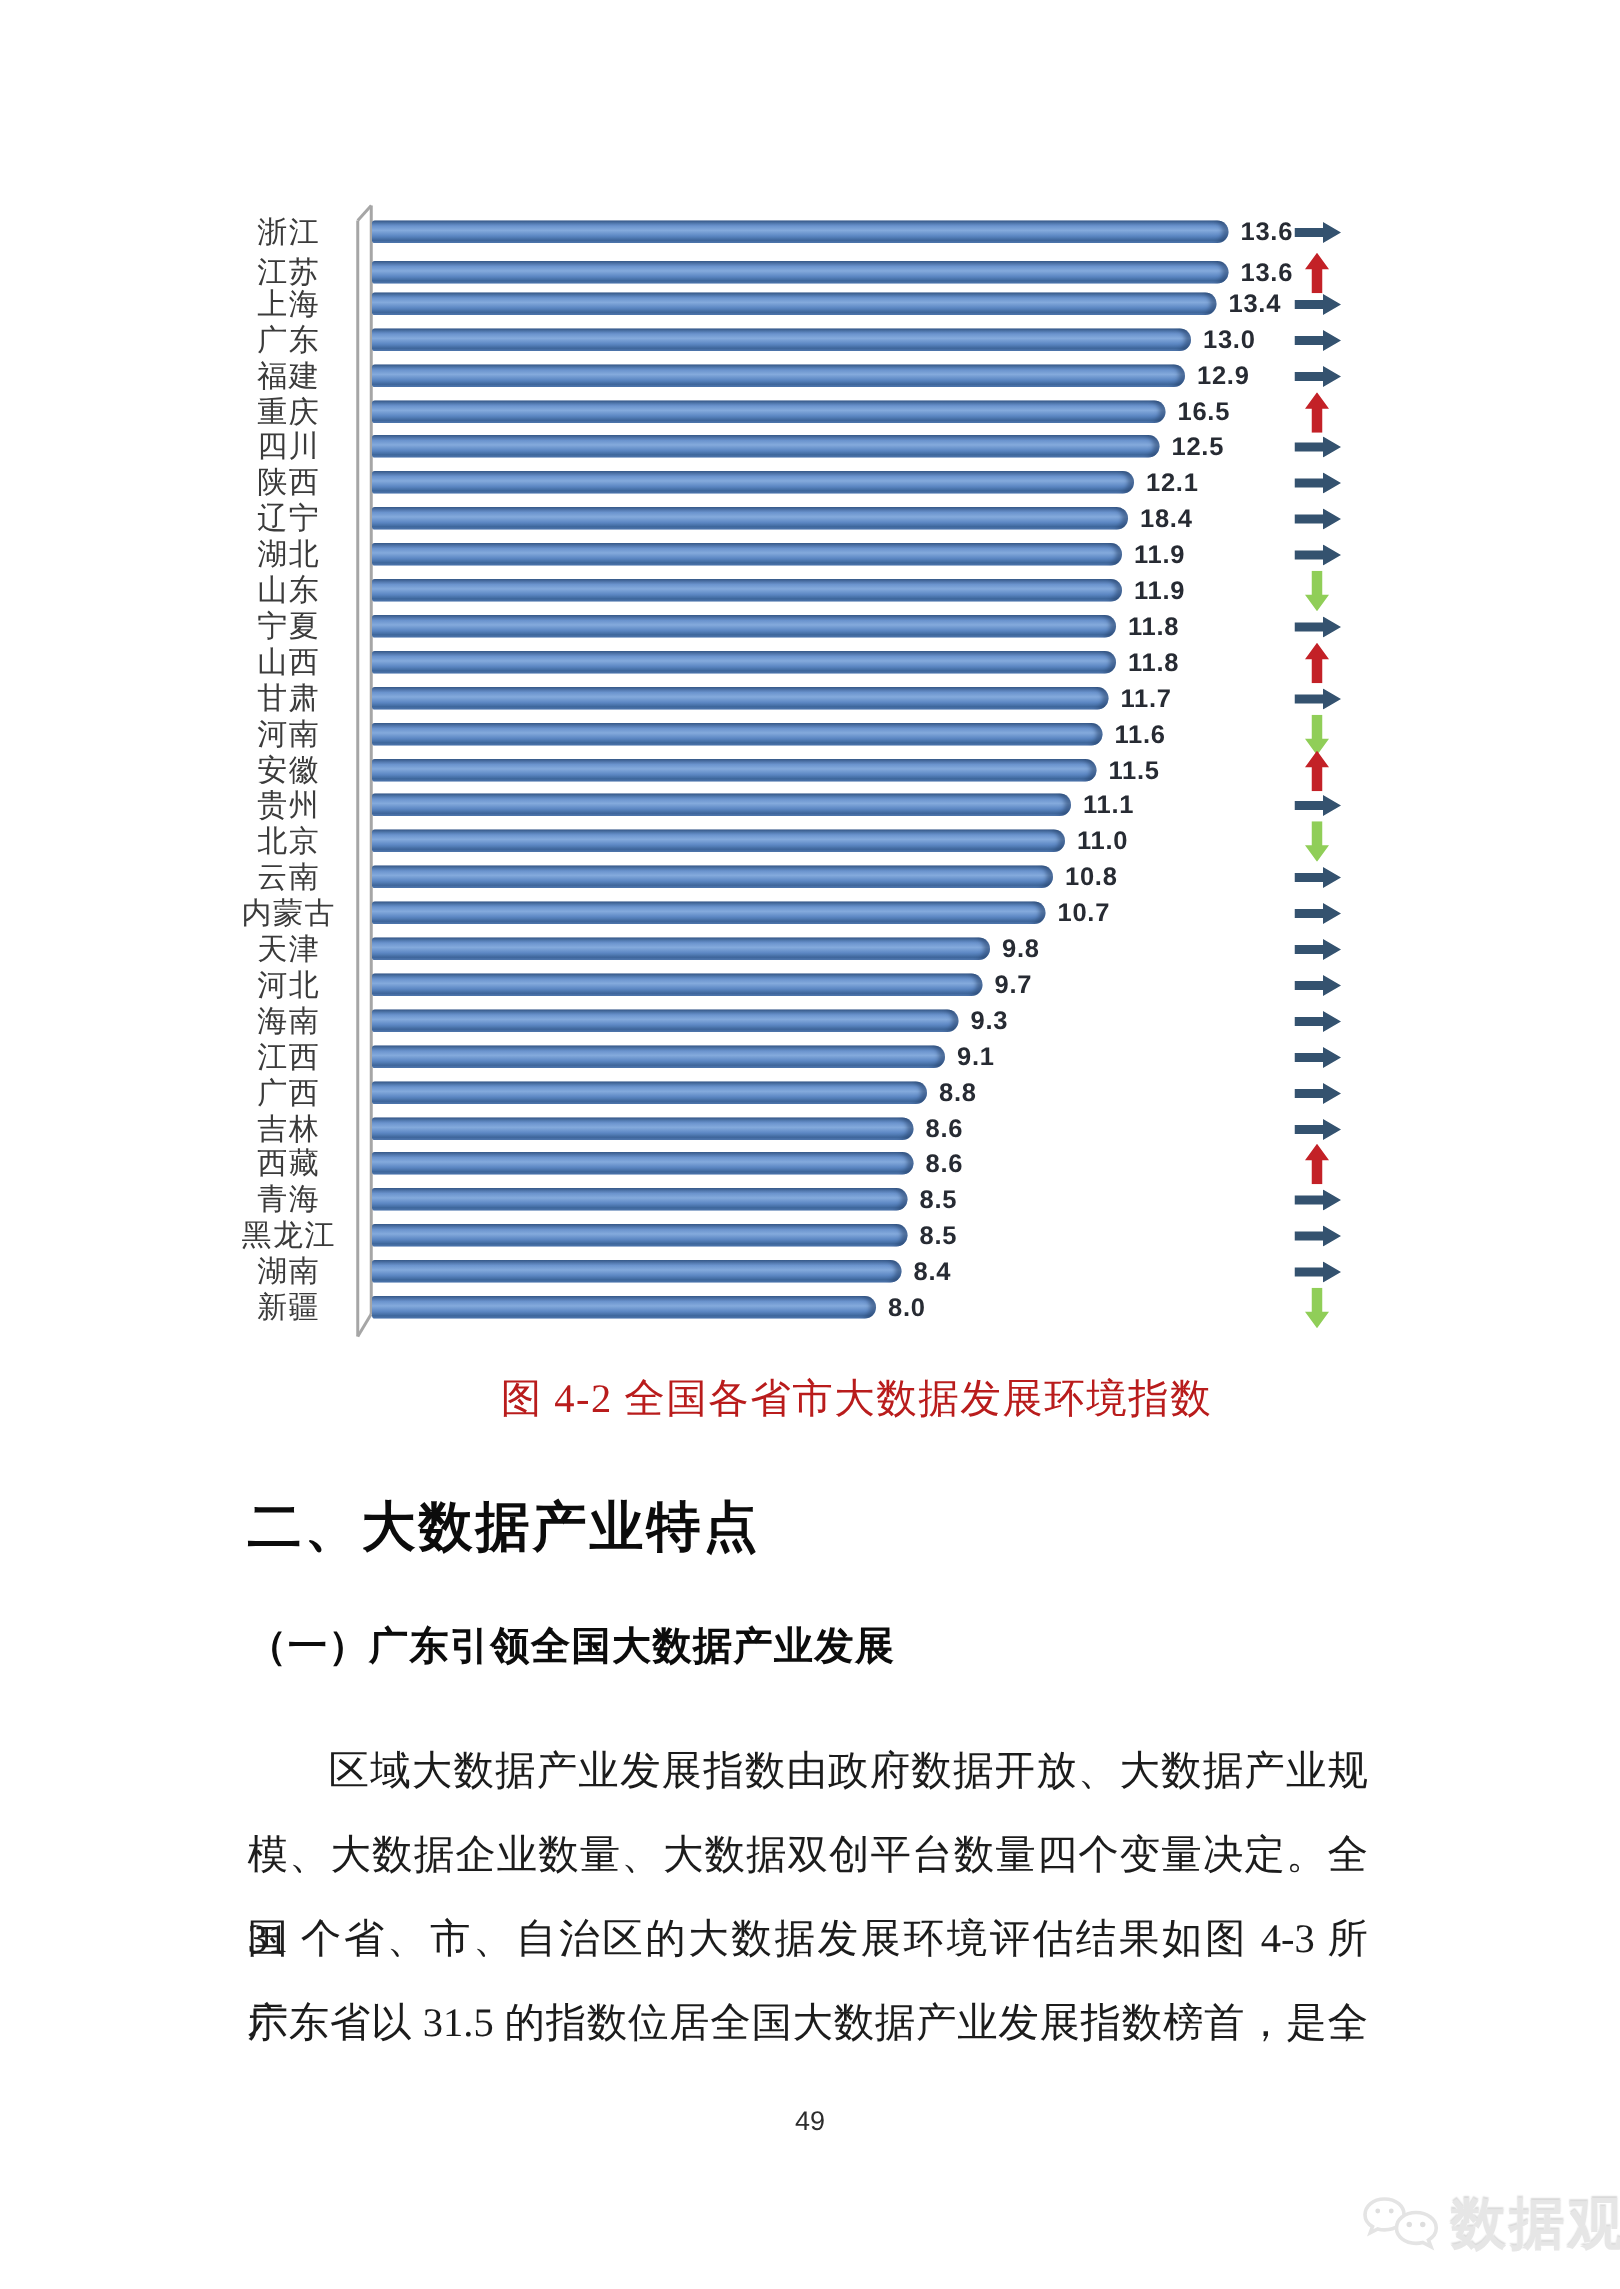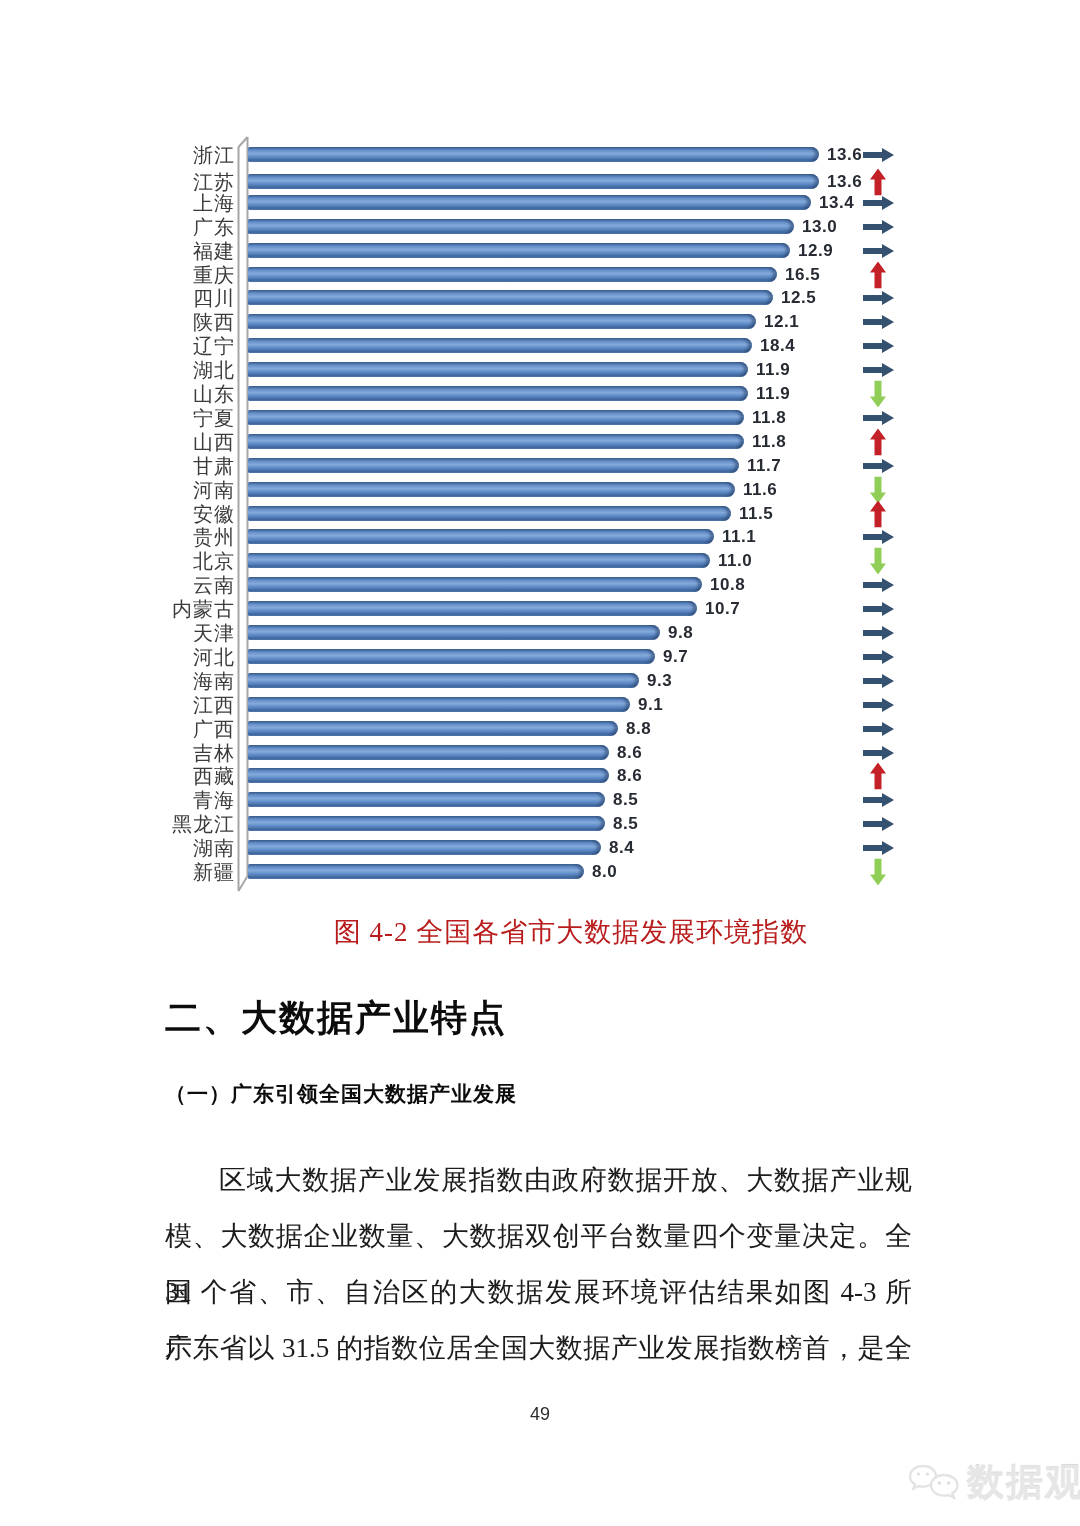--- a/index.html
+++ b/index.html
@@ -5,21 +5,21 @@
   html,body{margin:0;padding:0;background:#ffffff;}
   .page{
     position:relative;width:1080px;height:1526px;background:#ffffff;
     font-family:"Liberation Sans","DejaVu Sans",sans-serif;overflow:hidden;
   }
   
   .chart{position:absolute;left:150px;top:143px;width:930px;height:741px;}
   .crow{position:absolute;left:0;width:100%;height:24px;}
   .crow .lbl{
     position:absolute;left:0;top:0;width:85px;height:24px;line-height:24px;
-    text-align:right;padding-right:16px;box-sizing:content-box;
+    text-align:center;padding-right:16px;box-sizing:content-box;
     font-size:20px;color:#3b3b3b;letter-spacing:1px;white-space:nowrap;
   }
   .crow .bar{
     position:absolute;left:98px;top:4px;height:15px;
     border-radius:2px 8px 8px 2px;
     background:linear-gradient(180deg,#3d6294 0%,#6a93cd 24%,#84aadc 44%,#5d88c4 68%,#40699e 88%,#5d88c4 100%);
     box-shadow:inset -4px 0 3px rgba(36,64,104,0.55);
   }
   .crow .val{
     position:absolute;top:2px;font-size:17px;font-weight:bold;color:#272b33;
@@ -31,21 +31,21 @@
   .caption{
     position:absolute;left:0;top:914px;width:1080px;padding-left:62px;box-sizing:border-box;
     text-align:center;font-family:"Liberation Serif","DejaVu Serif",serif;
     font-size:27px;color:#b91c1c;letter-spacing:1px;
   }
   .h-sec{
     position:absolute;left:165px;top:994px;font-size:36px;font-weight:bold;
     color:#0c0c0c;letter-spacing:2px;
   }
   .h-sub{
-    position:absolute;left:165px;top:1080px;font-size:21px;font-weight:bold;
+    position:absolute;left:165px;top:1080px;font-size:26px;font-weight:bold;
     color:#0c0c0c;letter-spacing:1px;text-align:right;
   }
   .para{
     position:absolute;left:165px;top:1152px;width:747px;
     font-family:"Liberation Serif","DejaVu Serif",serif;
     font-size:27px;color:#1c1c1c;
   }
   .pline{height:56px;line-height:56px;text-align:justify;text-align-last:justify;white-space:nowrap0;}
   .pline.indent{text-indent:54px;}
   .pageno{

